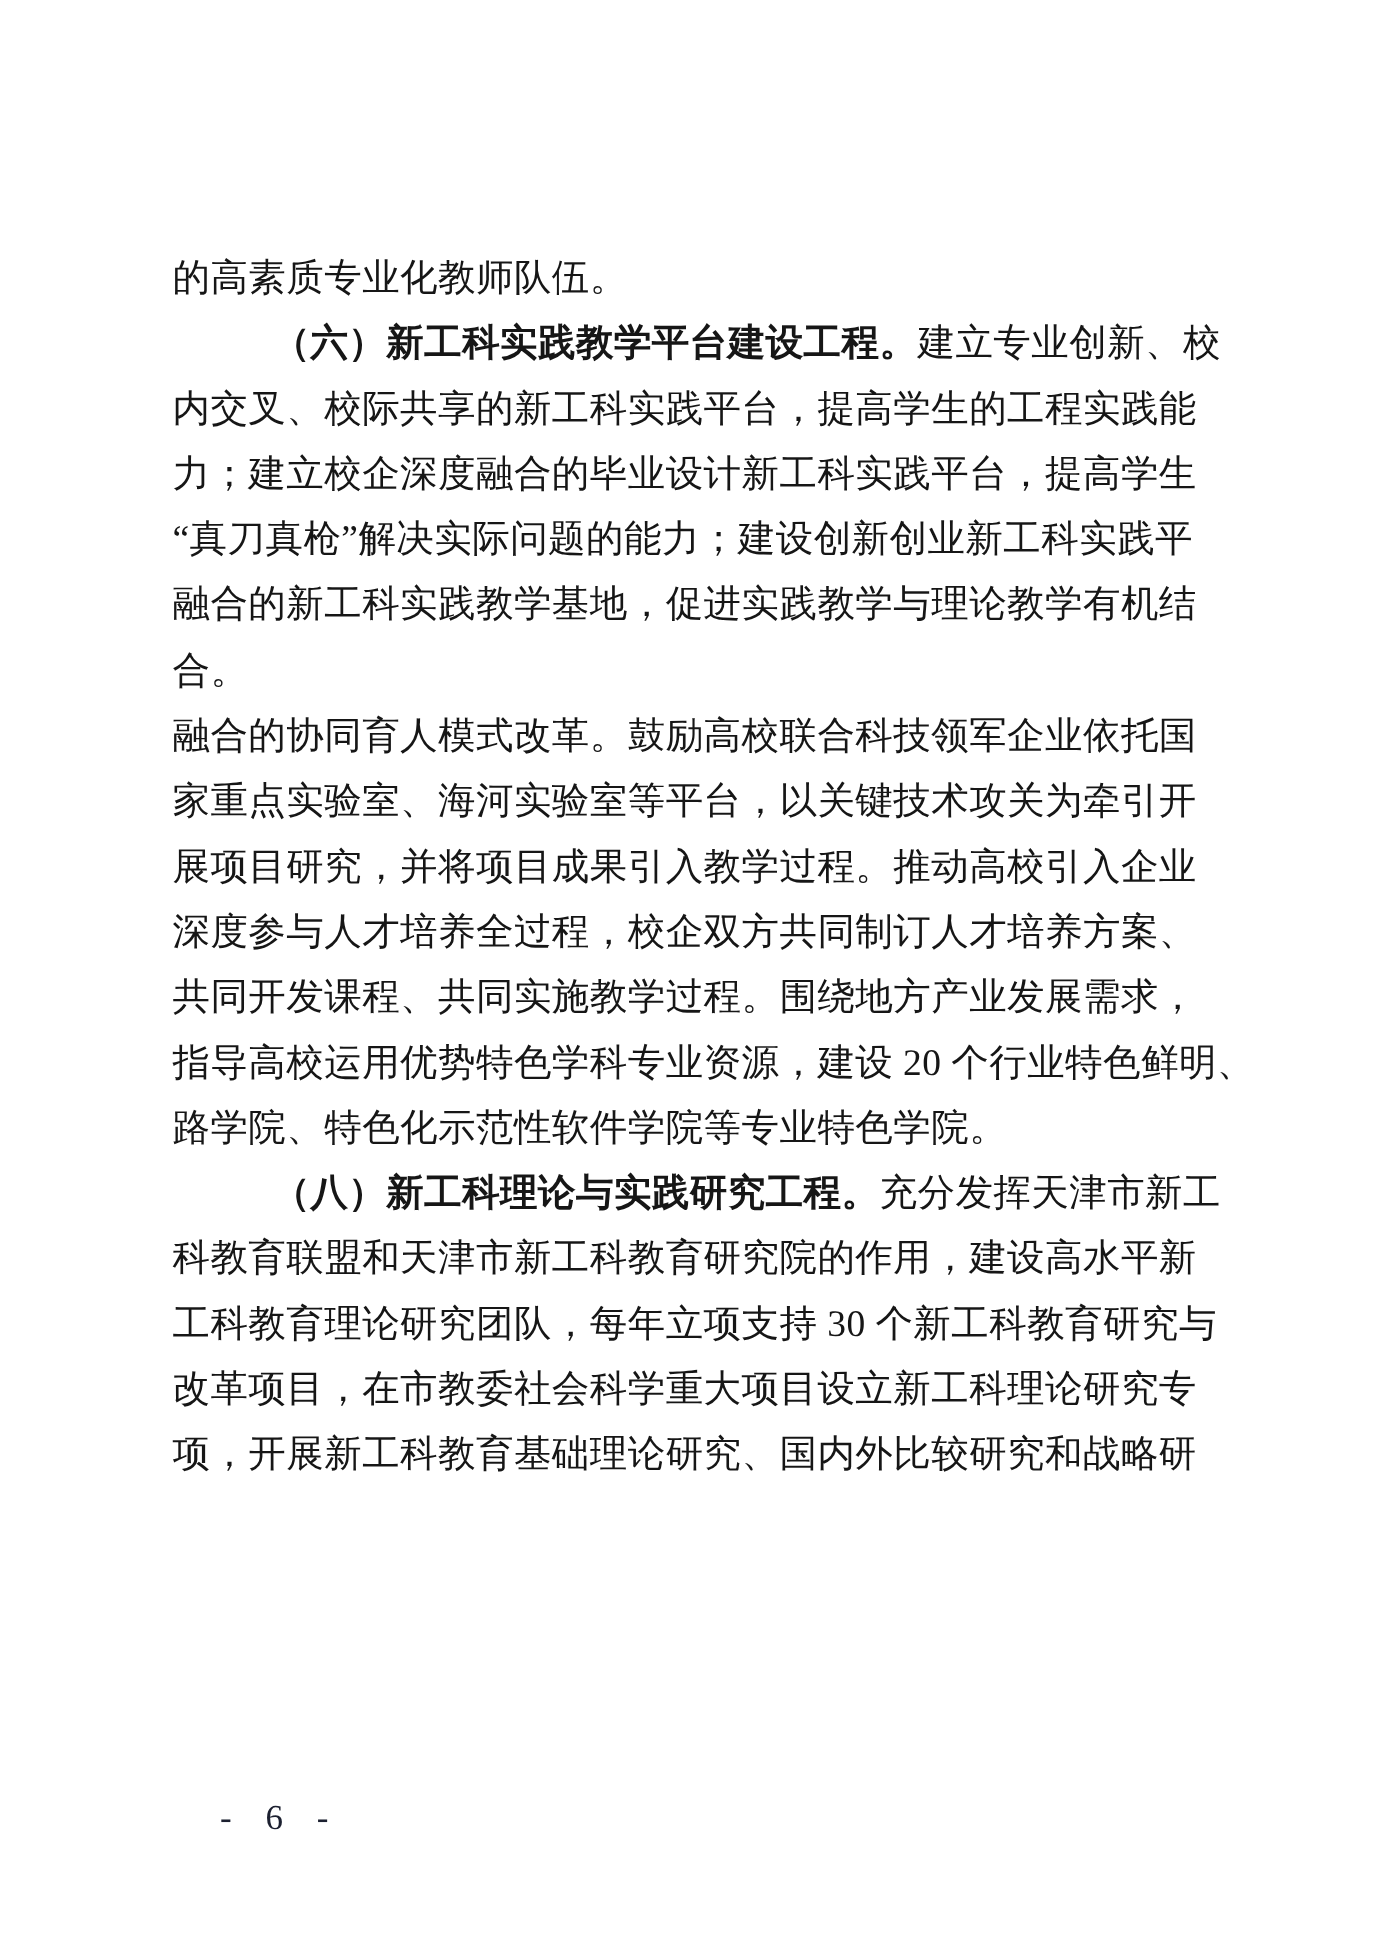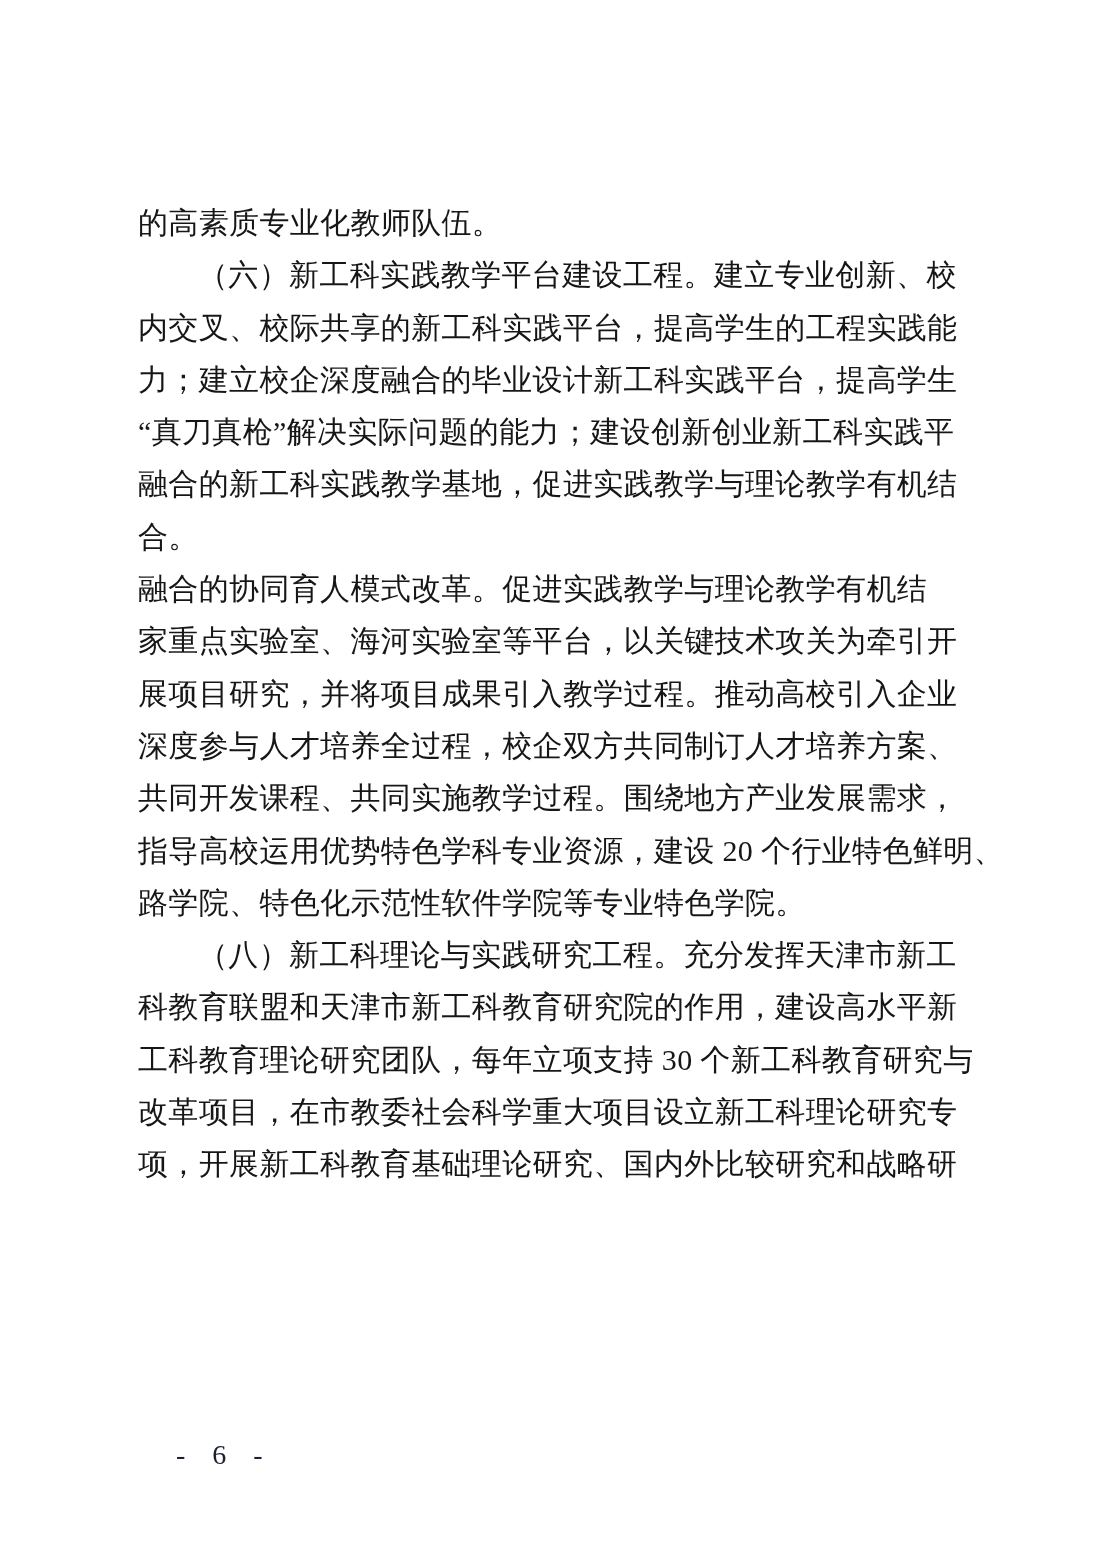--- a/index.html
+++ b/index.html
@@ -26,21 +26,22 @@
     height: 52.3px;
     line-height: 52.3px;
     font-size: 30px;
     letter-spacing: 0.35px;
     white-space: nowrap;
   }
   .line.indent {
     padding-left: 60px;
   }
   .seg.bold {
-    font-weight: normal;
+    font-weight: bold;
+    margin-left: 20px;
   }
   .page-number {
     position: absolute;
     left: 176px;
     top: 1438px;
     font-size: 28px;
     color: #1c2030;
     letter-spacing: 10px;
     line-height: 34px;
   }
@@ -50,21 +51,21 @@
 
 <div class="page">
   <div class="text-block" id="lines-container">
       <div class="line"><span class="seg">的高素质专业化教师队伍。</span></div>
       <div class="line indent"><span class="seg bold">（六）新工科实践教学平台建设工程。</span><span class="seg">建立专业创新、校</span></div>
       <div class="line"><span class="seg">内交叉、校际共享的新工科实践平台，提高学生的工程实践能</span></div>
       <div class="line"><span class="seg">力；建立校企深度融合的毕业设计新工科实践平台，提高学生</span></div>
       <div class="line"><span class="seg">“真刀真枪”解决实际问题的能力；建设创新创业新工科实践平</span></div>
       <div class="line"><span class="seg">融合的新工科实践教学基地，促进实践教学与理论教学有机结</span></div>
       <div class="line"><span class="seg">合。</span></div>
-      <div class="line"><span class="seg">融合的协同育人模式改革。促进实践教学与理论教学有机结</span></div>
+      <div class="line"><span class="seg">融合的协同育人模式改革。鼓励高校联合科技领军企业依托国</span></div>
       <div class="line"><span class="seg">家重点实验室、海河实验室等平台，以关键技术攻关为牵引开</span></div>
       <div class="line"><span class="seg">展项目研究，并将项目成果引入教学过程。推动高校引入企业</span></div>
       <div class="line"><span class="seg">深度参与人才培养全过程，校企双方共同制订人才培养方案、</span></div>
       <div class="line"><span class="seg">共同开发课程、共同实施教学过程。围绕地方产业发展需求，</span></div>
       <div class="line"><span class="seg">指导高校运用优势特色学科专业资源，建设 20 个行业特色鲜明、</span></div>
       <div class="line"><span class="seg">路学院、特色化示范性软件学院等专业特色学院。</span></div>
       <div class="line indent"><span class="seg bold">（八）新工科理论与实践研究工程。</span><span class="seg">充分发挥天津市新工</span></div>
       <div class="line"><span class="seg">科教育联盟和天津市新工科教育研究院的作用，建设高水平新</span></div>
       <div class="line"><span class="seg">工科教育理论研究团队，每年立项支持 30 个新工科教育研究与</span></div>
       <div class="line"><span class="seg">改革项目，在市教委社会科学重大项目设立新工科理论研究专</span></div>

